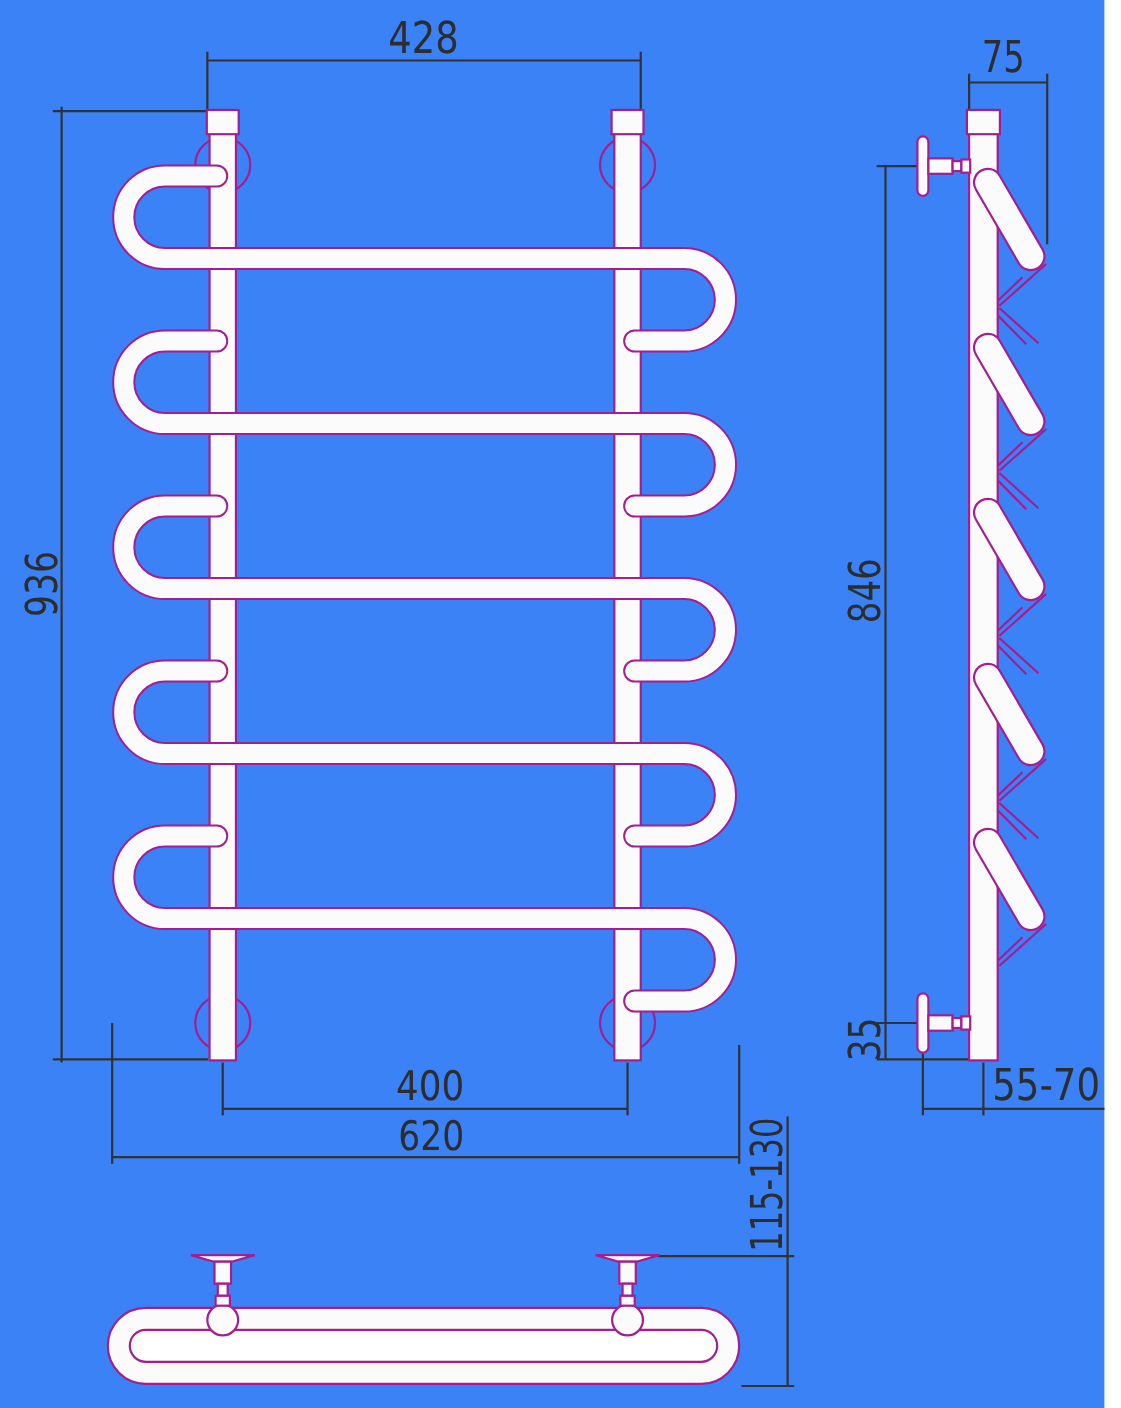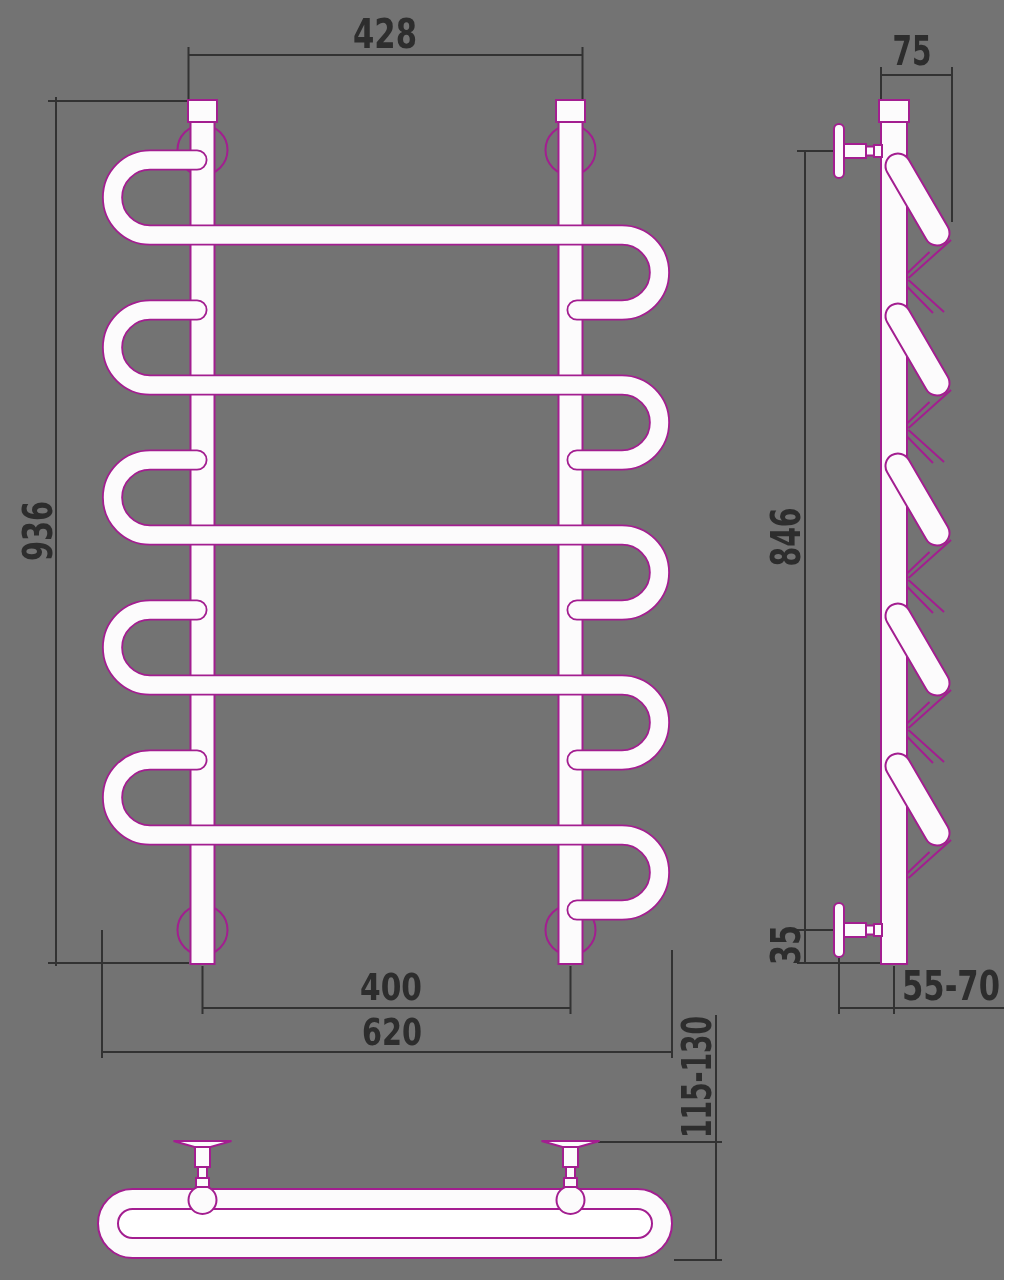--- a/index.html
+++ b/index.html
@@ -1,16 +1,16 @@
 <!DOCTYPE html>
 <html><head>
 <meta charset="utf-8">
 <style>
   html,body{margin:0;padding:0;background:#ffffff;}
-  .canvas{position:relative;width:1004px;height:1280px;background:#737373;overflow:hidden;font-weight:bold;}
+  .canvas{position:relative;width:1004px;height:1280px;background:#3b82f6;overflow:hidden;}
   svg{position:absolute;left:0;top:0;}
   .dim-text{font-family:"DejaVu Sans",sans-serif;fill:#2D2D2D;}
   .dim-lines line{stroke:#323232;stroke-width:2;}
 </style>
 </head>
 <body>
 
 <div class="canvas">
 <svg width="1019" height="1280" viewBox="0 0 1019 1280">
 

